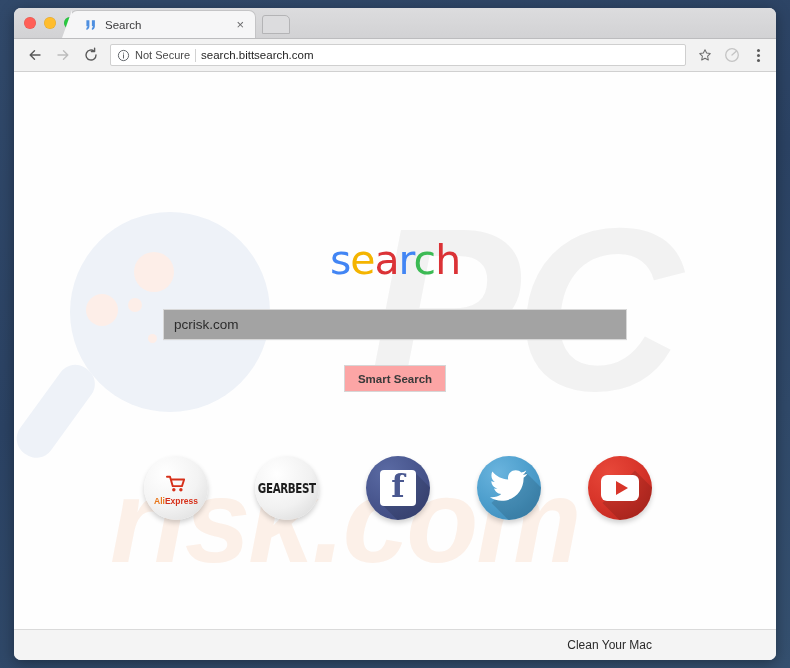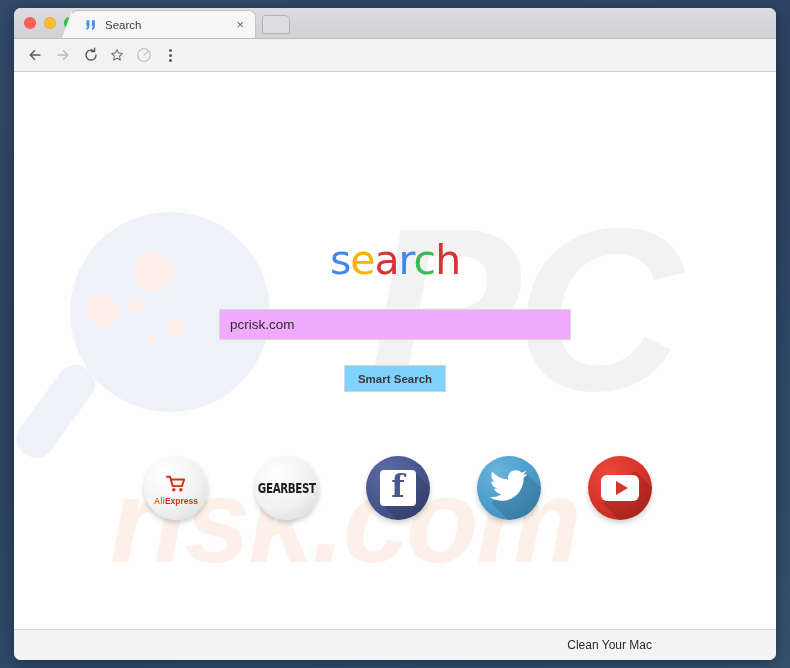--- a/index.html
+++ b/index.html
@@ -218,34 +218,34 @@
     font-size: 41px;
     letter-spacing: -1px;
     line-height: 1;
     font-family: "DejaVu Sans", sans-serif;
     user-select: none;
   }
   .logo span { font-weight: normal; }
 
   .search-input {
     margin-top: 28px;
-    width: 352px; height: 31px;
+    width: 464px; height: 31px;
     border: 1px solid #d8d8d8;
-    background: #f0abfc;
+    background: #a3a3a3;
     font-size: 13.5px;
     color: #2b2b2b;
     padding: 0 10px;
     font-family: "Liberation Sans", sans-serif;
     outline: none;
     box-shadow: 0 1px 1px rgba(0,0,0,0.02);
   }
   .smart-btn {
     margin-top: 25px;
     min-width: 90px; height: 27px;
-    background: #7dd3fc;
+    background: #fca5a5;
     border: 1px solid #d6d6d6;
     font-size: 11.5px;
     font-weight: bold;
     color: #3a3a3a;
     font-family: "Liberation Sans", sans-serif;
     padding: 0 13px;
     cursor: pointer;
   }
 
   
@@ -401,20 +401,32 @@
         <path d="M3 8 H12.5 M8.5 3.8 L12.8 8 L8.5 12.2" stroke-linecap="round" stroke-linejoin="round"></path>
       </svg>
     </span>
     <span class="nav-btn">
       <svg width="16" height="16" viewBox="0 0 16 16" fill="none" stroke="currentColor" stroke-width="1.4">
         <path d="M13 8 A5 5 0 1 1 11.2 4.2" stroke-linecap="round"></path>
         <path d="M11.6 1.3 L11.6 4.6 L8.3 4.6" stroke-linecap="round" stroke-linejoin="round"></path>
       </svg>
     </span>
 
+    <div class="omnibox">
+      <span class="omnibox-info-icon">
+        <svg width="13" height="13" viewBox="0 0 16 16" fill="none" stroke="currentColor" stroke-width="1.2">
+          <circle cx="8" cy="8" r="6.3"></circle>
+          <path d="M8 7.1 V11.2" stroke-linecap="round"></path>
+          <circle cx="8" cy="5" r="0.75" fill="currentColor" stroke="none"></circle>
+        </svg>
+      </span>
+      <span class="security-text">Not Secure</span>
+      <span class="omni-sep"></span>
+      <span class="url-text">search.bittsearch.com</span>
+    </div>
 
     <span class="star-btn">
       <svg width="14" height="14" viewBox="0 0 16 16" fill="none" stroke="currentColor" stroke-width="1.15">
         <path d="M8 1.9 L9.85 5.8 L14 6.35 L11 9.4 L11.75 13.7 L8 11.65 L4.25 13.7 L5 9.4 L2 6.35 L6.15 5.8 Z" stroke-linejoin="round"></path>
       </svg>
     </span>
     <span class="ext-btn">
       <svg width="16" height="16" viewBox="0 0 16 16" fill="none" stroke="currentColor" stroke-width="1.3">
         <circle cx="8" cy="8" r="6.3"></circle>
         <path d="M8 8 L12.2 4.3" stroke-linecap="round"></path>

